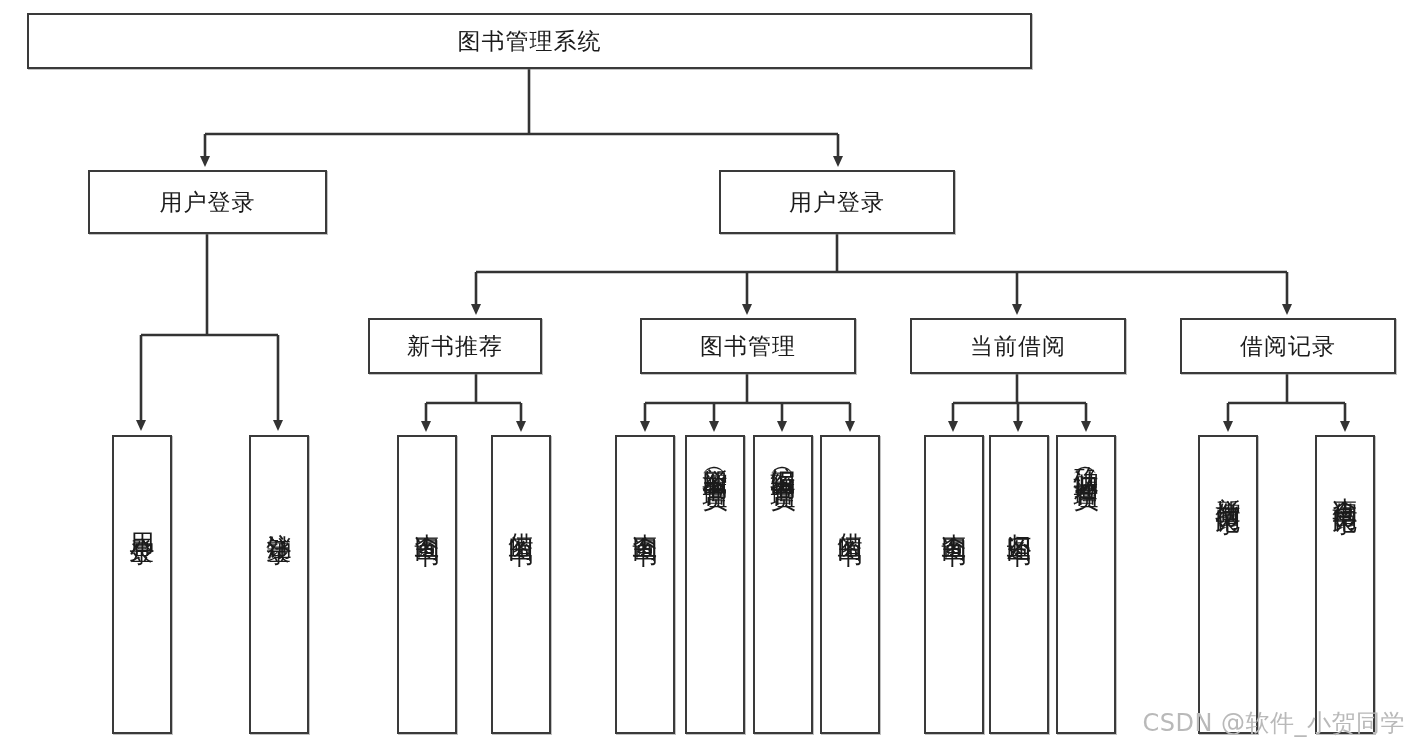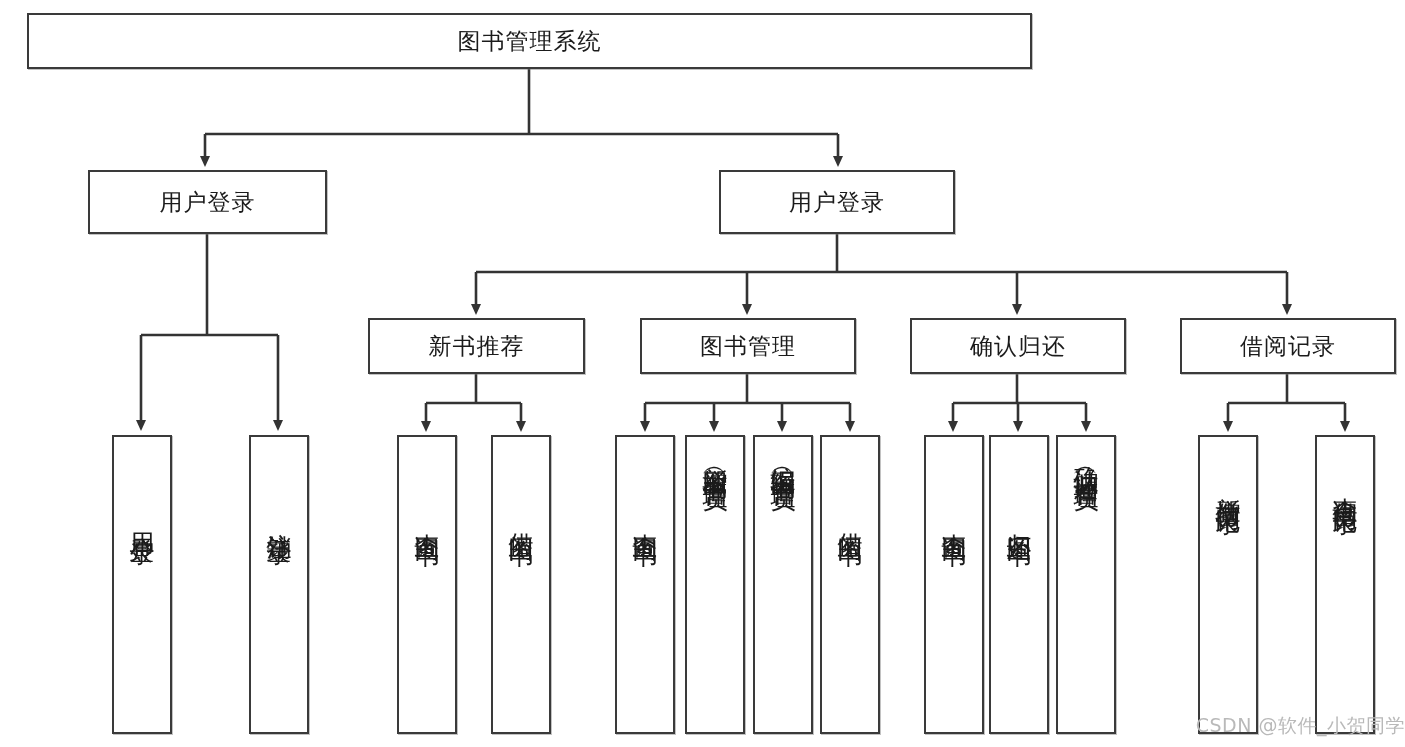--- a/index.html
+++ b/index.html
@@ -60,21 +60,21 @@
   .node.vert.midhi .vtext {
     margin-top: 34px;
   }
   .node.vert.top .vtext {
     margin-top: 4px;
   }
   .watermark {
     position: absolute;
     right: 8px;
     bottom: 8px;
-    font-size: 19px;
+    font-size: 24px;
     color: #b9b9b9;
     letter-spacing: 0.5px;
     white-space: nowrap;
   }
 </style>
 </head>
 <body>
 
 <div id="canvas">
 
@@ -132,28 +132,28 @@
     <span>图书管理系统</span>
   </div>
 
   <div class="node horiz" style="left:80px; top:170px; width:239px; height:64px;">
     <span>用户登录</span>
   </div>
   <div class="node horiz" style="left:711px; top:170px; width:236px; height:64px;">
     <span>用户登录</span>
   </div>
 
-  <div class="node horiz" style="left:360px; top:318px; width:217px; height:56px;">
+  <div class="node horiz" style="left:360px; top:318px; width:174px; height:56px;">
     <span>新书推荐</span>
   </div>
   <div class="node horiz" style="left:632px; top:318px; width:216px; height:56px;">
     <span>图书管理</span>
   </div>
   <div class="node horiz" style="left:902px; top:318px; width:216px; height:56px;">
-    <span>确认归还</span>
+    <span>当前借阅</span>
   </div>
   <div class="node horiz" style="left:1172px; top:318px; width:216px; height:56px;">
     <span>借阅记录</span>
   </div>
 
   <div class="node vert mid" style="left:104px; top:435px; width:60px; height:299px;">
     <span class="vtext">用户登录</span>
   </div>
   <div class="node vert mid" style="left:241px; top:435px; width:60px; height:299px;">
     <span class="vtext">注销登录</span>

